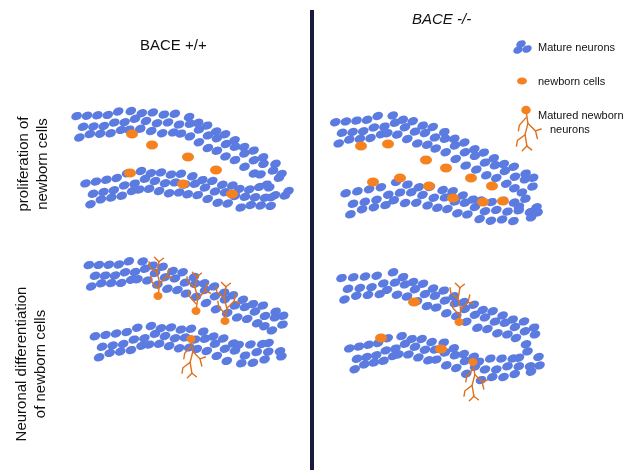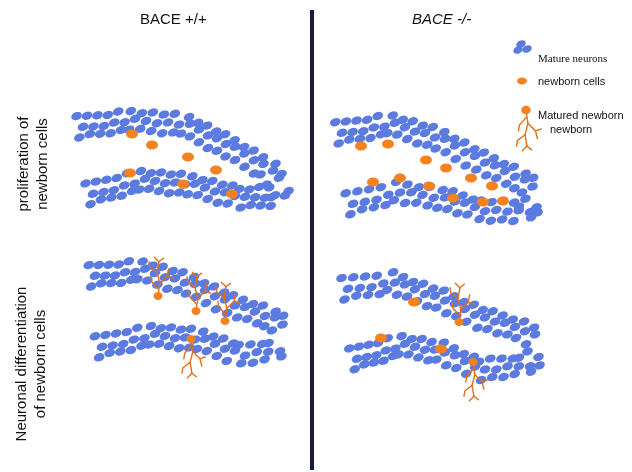--- a/index.html
+++ b/index.html
@@ -1,18 +1,18 @@
 <!DOCTYPE html>
 <html><head>
 <meta charset="utf-8">
 <style>
   html, body { margin: 0; padding: 0; background: #ffffff; }
   body { width: 632px; height: 472px; position: relative; overflow: hidden; font-family: "Liberation Sans", "DejaVu Sans", sans-serif; }
   .title { position: absolute; top: 10px; font-size: 15px; color: #111; }
-  .title-left { left: 140px; }
+  .title-left { left: 140px; margin-top: 26px; }
   .title-right { left: 412px; font-style: italic; }
   .divider { position: absolute; left: 310px; top: 10px; width: 4px; height: 460px; background: #1a1a3e; }
   .row-label { position: absolute; font-size: 15px; color: #111; transform: rotate(-90deg); transform-origin: center center; text-align: center; line-height: 19px; white-space: nowrap; }
   .row-label-top { left: -38px; top: 145px; width: 140px; }
   .row-label-bottom { left: -70px; top: 345px; width: 200px; }
   .legend { position: absolute; left: 510px; top: 36px; width: 122px; }
   .legend-item { position: absolute; font-size: 11px; color: #111; }
   svg#diagram { position: absolute; left: 0; top: 0; }
 </style>
 </head>
@@ -606,17 +606,17 @@
         <path d="M525.05 134.7 L517.45 140.4 L516.5 146.1" stroke="#e0701a" stroke-width="1.4" fill="none" stroke-linecap="round"></path>
         <path d="M526 117.6 L519.35 125.2 L518.4 130.9" stroke="#e0701a" stroke-width="1.4" fill="none" stroke-linecap="round"></path>
         <path d="M526.95 146.1 L531.7 149.9" stroke="#e0701a" stroke-width="1.4" fill="none" stroke-linecap="round"></path>
         <path d="M526.95 146.1 L522.2 150.85" stroke="#e0701a" stroke-width="1.4" fill="none" stroke-linecap="round"></path>
         <ellipse cx="526" cy="110" rx="4.75" ry="4.2749999999999995" fill="#f5821f"></ellipse>
       </g>
     </g>
 </svg>
 
 <div class="legend">
-  <div class="legend-item" style="left:28px; top:16px;font-family:Liberation Serif, serif;">Mature neurons</div>
+  <div class="legend-item" style="left:28px; top:5px;">Mature neurons</div>
   <div class="legend-item" style="left:28px; top:39px;">newborn cells</div>
   <div class="legend-item" style="left:28px; top:73px;">Matured newborn</div>
-  <div class="legend-item" style="left:40px; top:87px;">newborn</div>
+  <div class="legend-item" style="left:40px; top:87px;">neurons</div>
 </div>
 
 </body></html>

